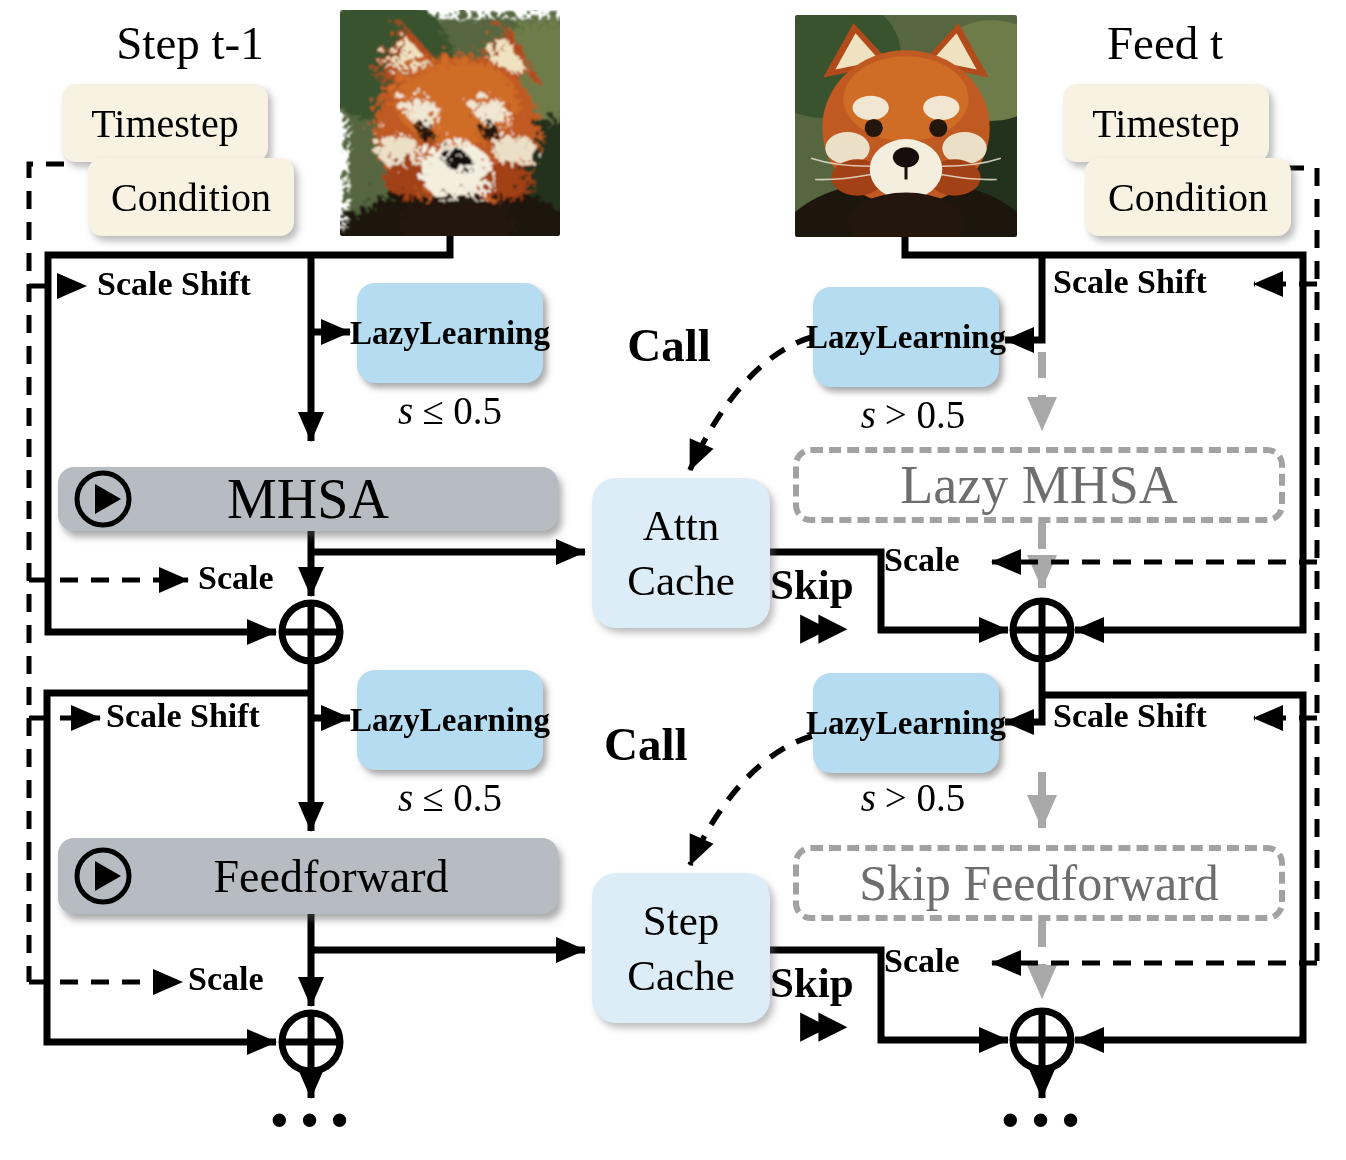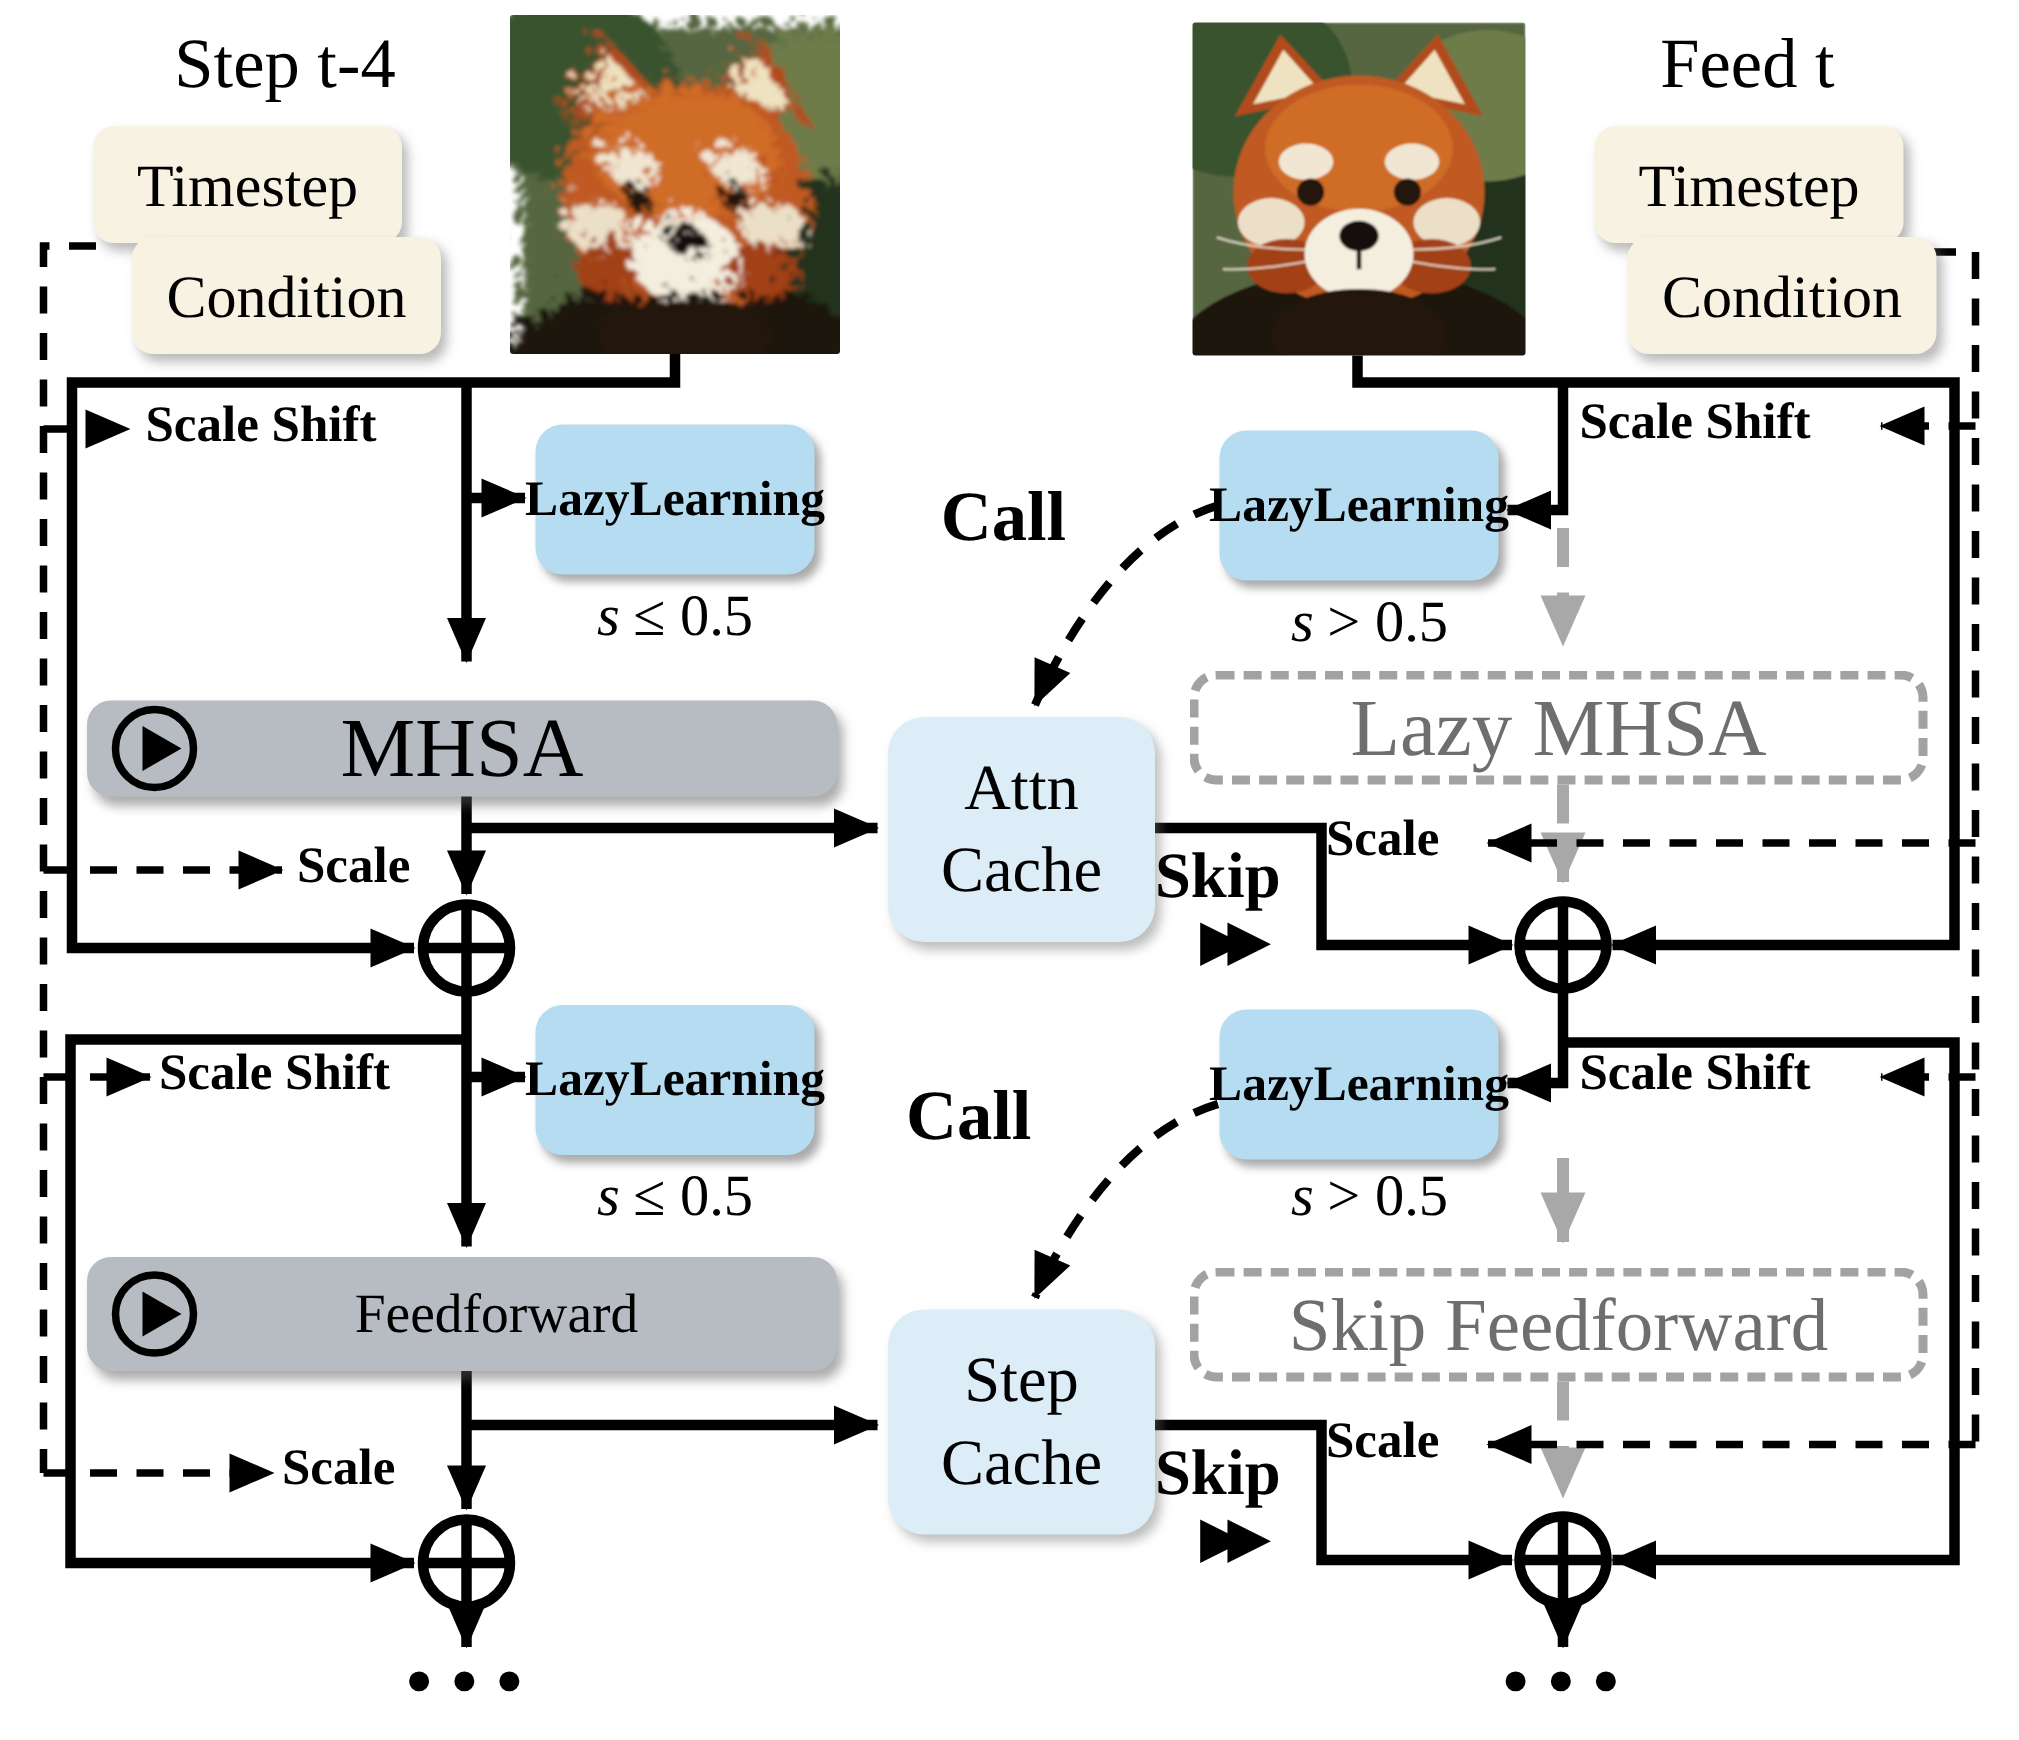--- a/index.html
+++ b/index.html
@@ -129,21 +129,21 @@
       <circle cx="1042" cy="630" r="29" fill="#fff"></circle>
       <path d="M1013,630 L1071,630 M1042,601 L1042,659"></path>
     </g>
     <g>
       <circle cx="1042" cy="1040" r="29" fill="#fff"></circle>
       <path d="M1013,1040 L1071,1040 M1042,1011 L1042,1069"></path>
     </g>
   </g>
 </svg>
 
-<div class="abs step-label" style="left:55px;top:16px;width:270px;">Step t-4</div>
+<div class="abs step-label" style="left:55px;top:16px;width:270px;">Step t-1</div>
 
 <div class="abs card" style="left:62px;top:84px;width:206px;height:78px;">
   <span>Timestep</span>
 </div>
 <div class="abs card" style="left:88px;top:158px;width:206px;height:78px;">
   <span>Condition</span>
 </div>
 
 <svg class="abs panda" style="left:340px;top:10px;" width="220" height="226" viewBox="0 0 220 226">
   <defs>
@@ -207,21 +207,21 @@
 </div>
 <div class="abs gate" style="left:352px;top:775px;width:196px;">
   <i>s</i><span>≤ 0.5</span>
 </div>
 
 <div class="abs module" style="left:58px;top:838px;width:500px;height:76px;">
   <svg class="play" width="62" height="62" viewBox="0 0 62 62">
     <circle cx="31" cy="31" r="26" fill="none" stroke="#000" stroke-width="5"></circle>
     <polygon points="23,16 49,31 23,46" fill="#000"></polygon>
   </svg>
-  <div class="mod-label" style="font-size:37px;margin-left:46px;">Feedforward</div>
+  <div class="mod-label" style="font-size:46px;margin-left:46px;">Feedforward</div>
 </div>
 
 <div class="abs wire-label" style="left:188px;top:960px;">Scale</div>
 
 <div class="abs dots" style="left:241px;top:1102px;width:140px;">•••</div>
 
 <div class="abs call" style="left:604px;top:318px;width:130px;">Call</div>
 
 <div class="abs cache" style="left:592px;top:478px;width:178px;height:150px;">
   <span>Attn</span>

